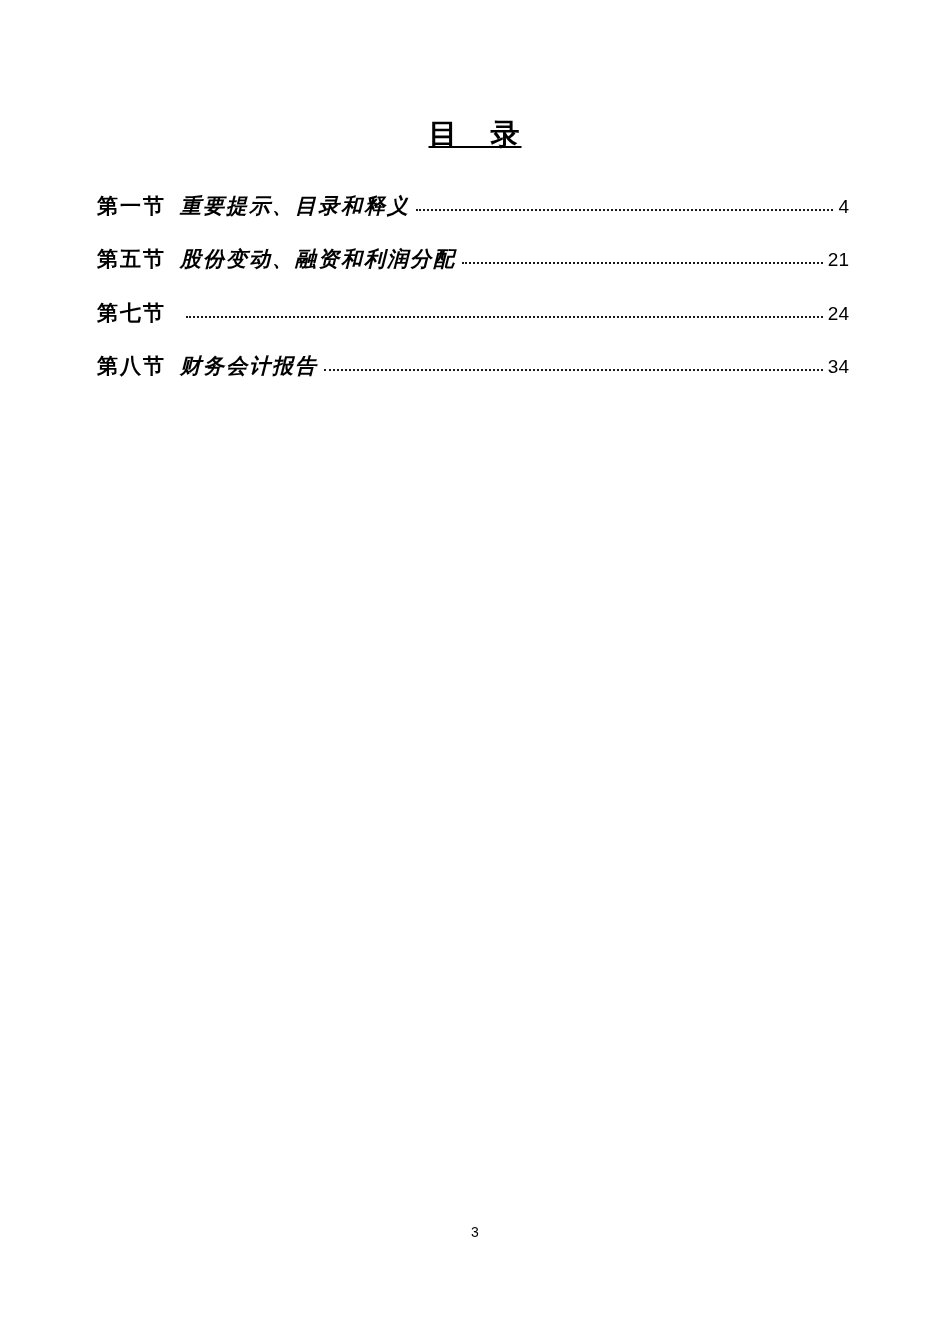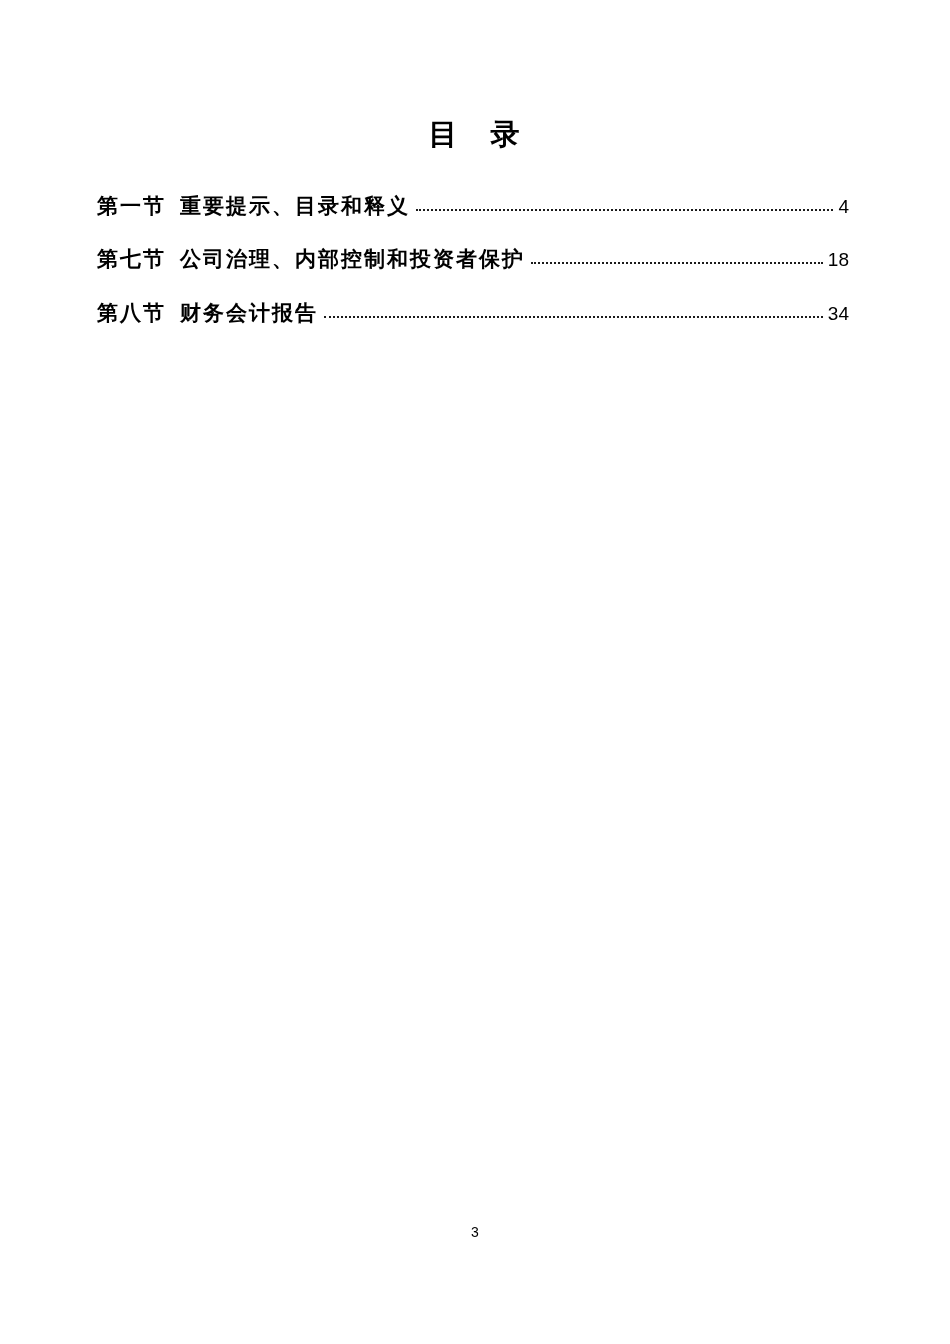--- a/index.html
+++ b/index.html
@@ -18,20 +18,21 @@
     overflow: hidden;
   }
   .doc-title {
     margin: 118px 0 0 0;
     text-align: center;
     font-size: 29px;
     line-height: 32px;
     font-weight: 700;
     letter-spacing: 2px;
     color: #000000;
+    text-decoration: underline;
   }
   .toc-list {
     list-style: none;
     margin: 42px 0 0 0;
     padding: 0 101px 0 97px; 
   }
   .toc-row {
     display: flex;
     align-items: baseline;
     height: 27px;
@@ -43,20 +44,21 @@
     font-size: 21px;
     font-weight: 700;
     letter-spacing: 2px;
     white-space: nowrap;
   }
   .toc-title {
     font-size: 21px;
     font-weight: 700;
     letter-spacing: 2px;
     white-space: nowrap;
+    font-style: italic;
   }
   .toc-dots {
     flex: 1 1 auto;
     min-width: 12px;
     border-bottom: 2.4px dotted #1a1a1a;
     margin: 0 5px 0 6px;
     position: relative;
     top: -2px;
   }
   .toc-page {
@@ -87,27 +89,32 @@
   <li class="toc-row">
     <span class="toc-section">第一节</span>
     <span class="toc-title">重要提示、目录和释义</span>
     <span class="toc-dots"></span>
     <span class="toc-page">4</span>
   </li>
 
 
 
 
+  <li class="toc-row">
+    <span class="toc-section">第五节</span>
+    <span class="toc-title">股份变动、融资和利润分配</span>
+    <span class="toc-dots"></span>
+    <span class="toc-page">21</span>
+  </li>
 
 
   <li class="toc-row">
     <span class="toc-section">第七节</span>
-    <span class="toc-title">公司治理、内部控制和投资者保护</span>
     <span class="toc-dots"></span>
-    <span class="toc-page">18</span>
+    <span class="toc-page">24</span>
   </li>
 
   <li class="toc-row">
     <span class="toc-section">第八节</span>
     <span class="toc-title">财务会计报告</span>
     <span class="toc-dots"></span>
     <span class="toc-page">34</span>
   </li>
 
 </ol>

